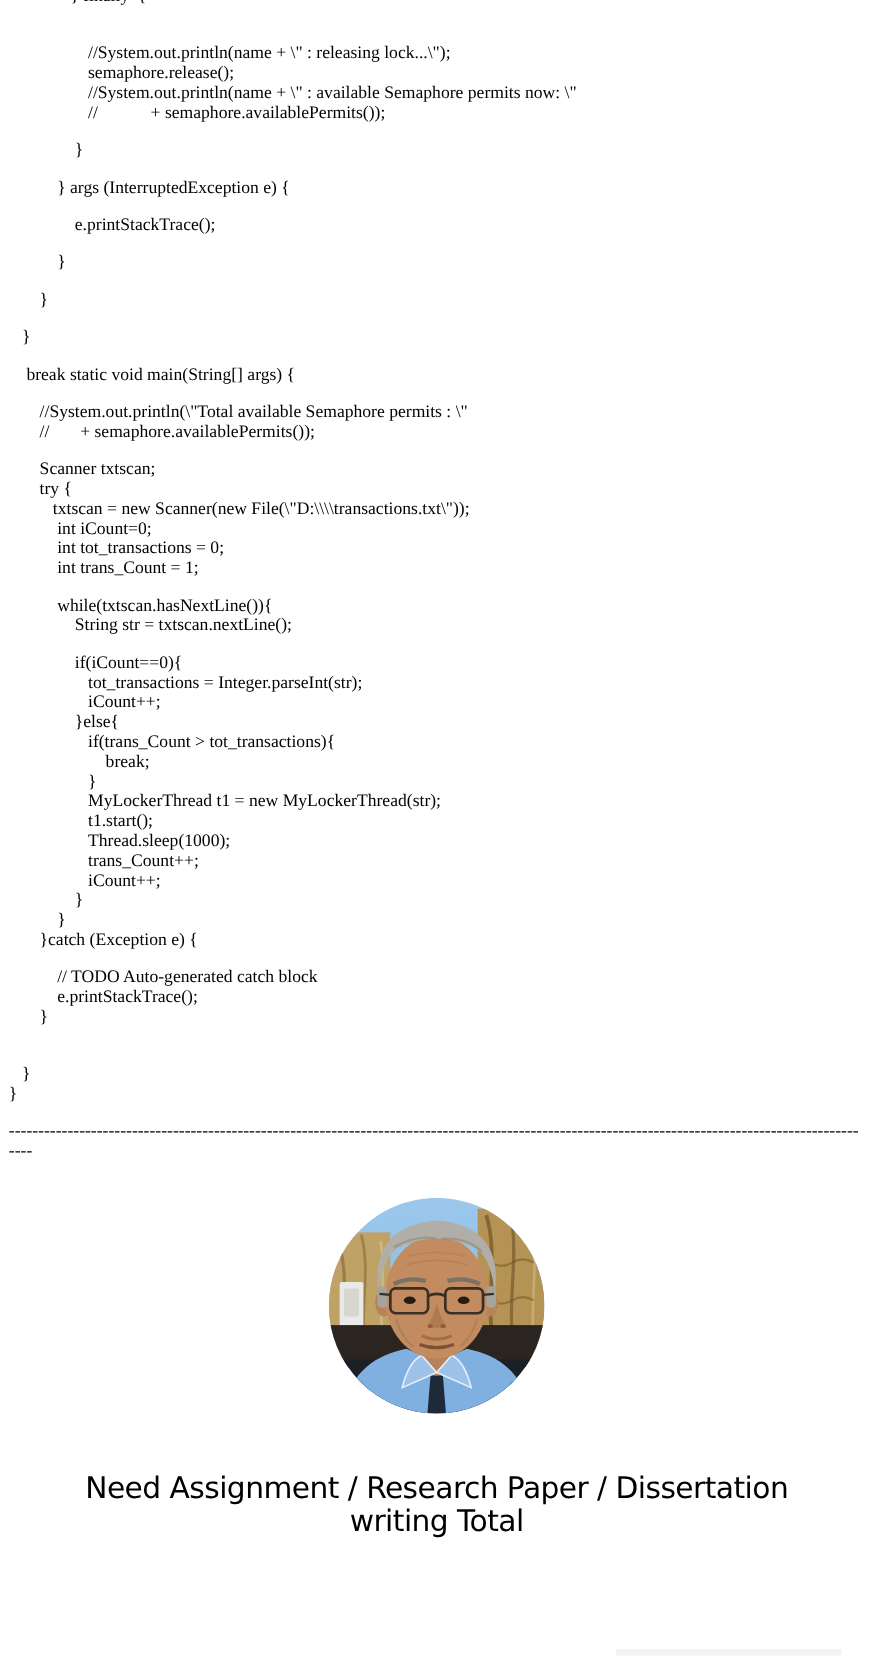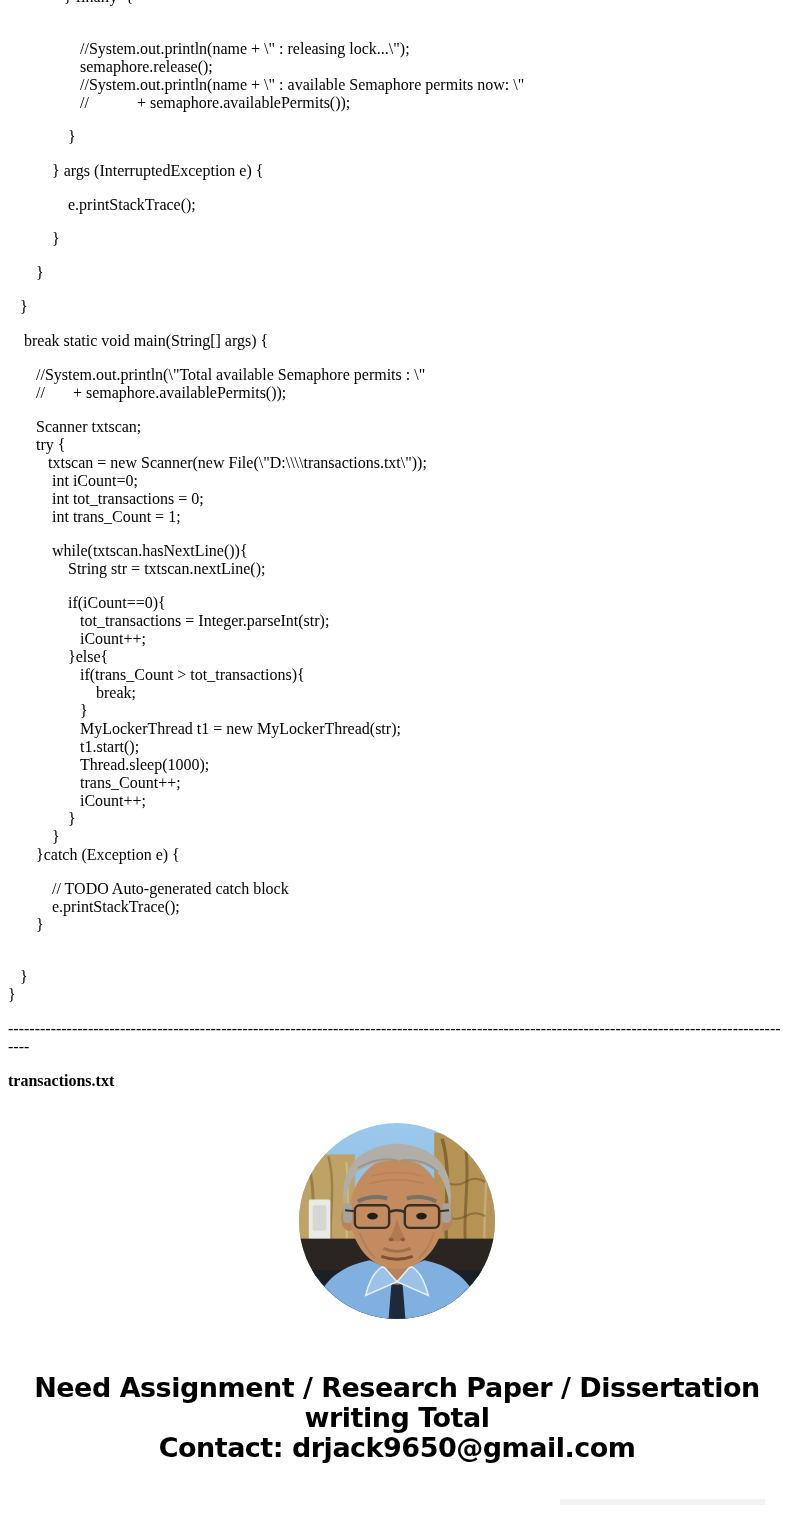--- a/index.html
+++ b/index.html
@@ -27,21 +27,21 @@
   .avatar-wrap {
     margin-top: 33px;
     text-align: center;
     height: 196px;
   }
   .avatar-wrap svg { display: inline-block; }
   .promo {
     margin-top: 54px;
     text-align: center;
     font-family: "DejaVu Sans", "Liberation Sans", sans-serif;
-    font-weight: bold;
+    font-weight: normal;
     font-size: 27px;
     line-height: 30px;
     letter-spacing: -0.5px;
     color: #000;
   }
   .gray-strip {
     position: absolute;
     left: 560px;
     top: 1499px;
     width: 205px;
@@ -97,21 +97,20 @@
            e.printStackTrace();
        }</p>
     <p>
    }
 }</p>
   </div>
 
   <p class="divider">-------------------------------------------------------------------------------------------------------------------------------------------------
 ----</p>
 
-  <p class="file-title">transactions.txt</p>
 
   <div class="avatar-wrap">
     <svg width="196" height="196" viewBox="0 0 200 200" role="img">
       <defs>
         <clipPath id="circ">
             <circle cx="100" cy="100" r="100"></circle>
           </clipPath>
         <linearGradient id="sky" x1="0" y1="0" x2="0" y2="1">
           <stop offset="0" stop-color="#9cc8ec"></stop>
           <stop offset="1" stop-color="#7fb2dc"></stop>
@@ -184,18 +183,17 @@
 
         <path d="M86 128 Q100 134 114 128" stroke="#98663f" stroke-width="3" fill="none" opacity="0.8"></path>
         <path d="M84 136 Q100 142 116 136" stroke="#7d5132" stroke-width="3" fill="none"></path>
       </g>
     </svg>
   </div>
 
   <div class="promo">
     <div>Need Assignment / Research Paper / Dissertation</div>
     <div>writing Total</div>
-    <div>Contact: drjack9650@gmail.com</div>
   </div>
 
   <div class="gray-strip"></div>
 
 </div>
 
 </body></html>

